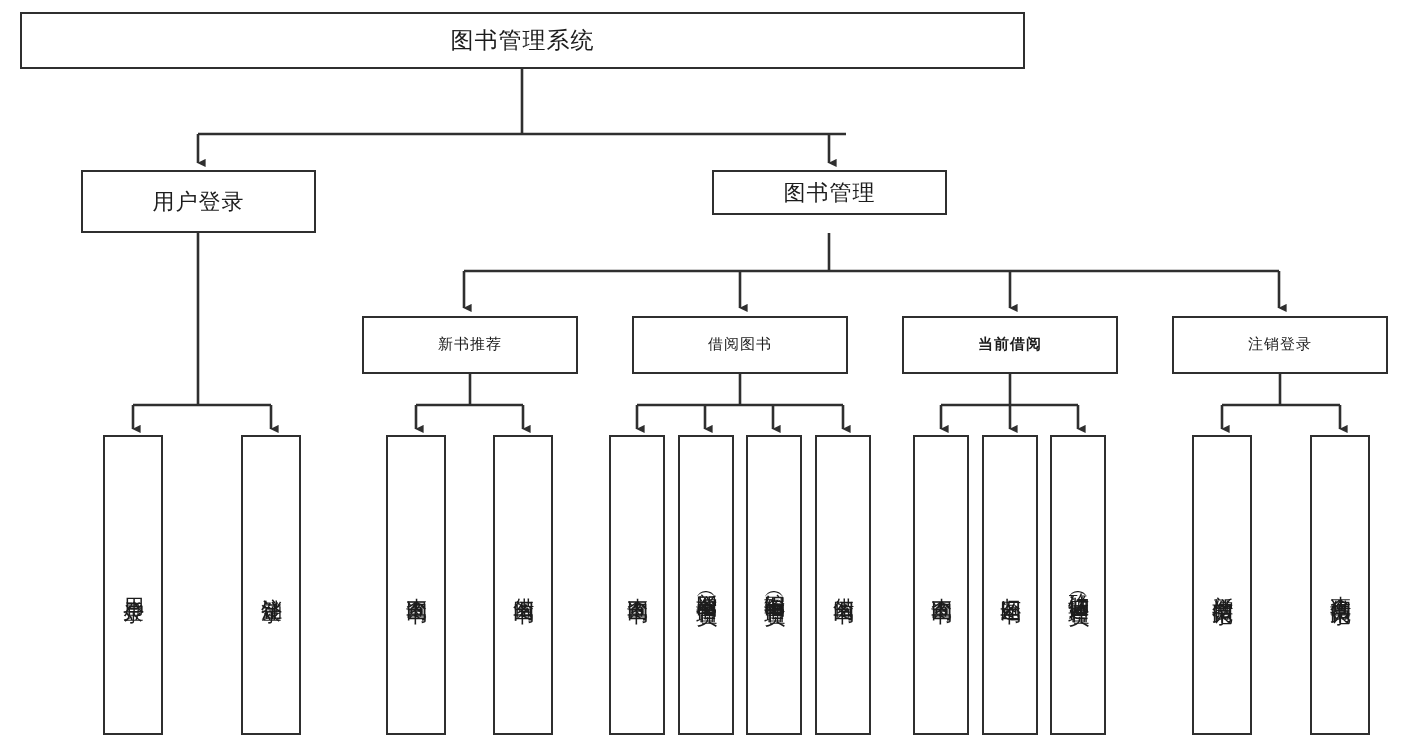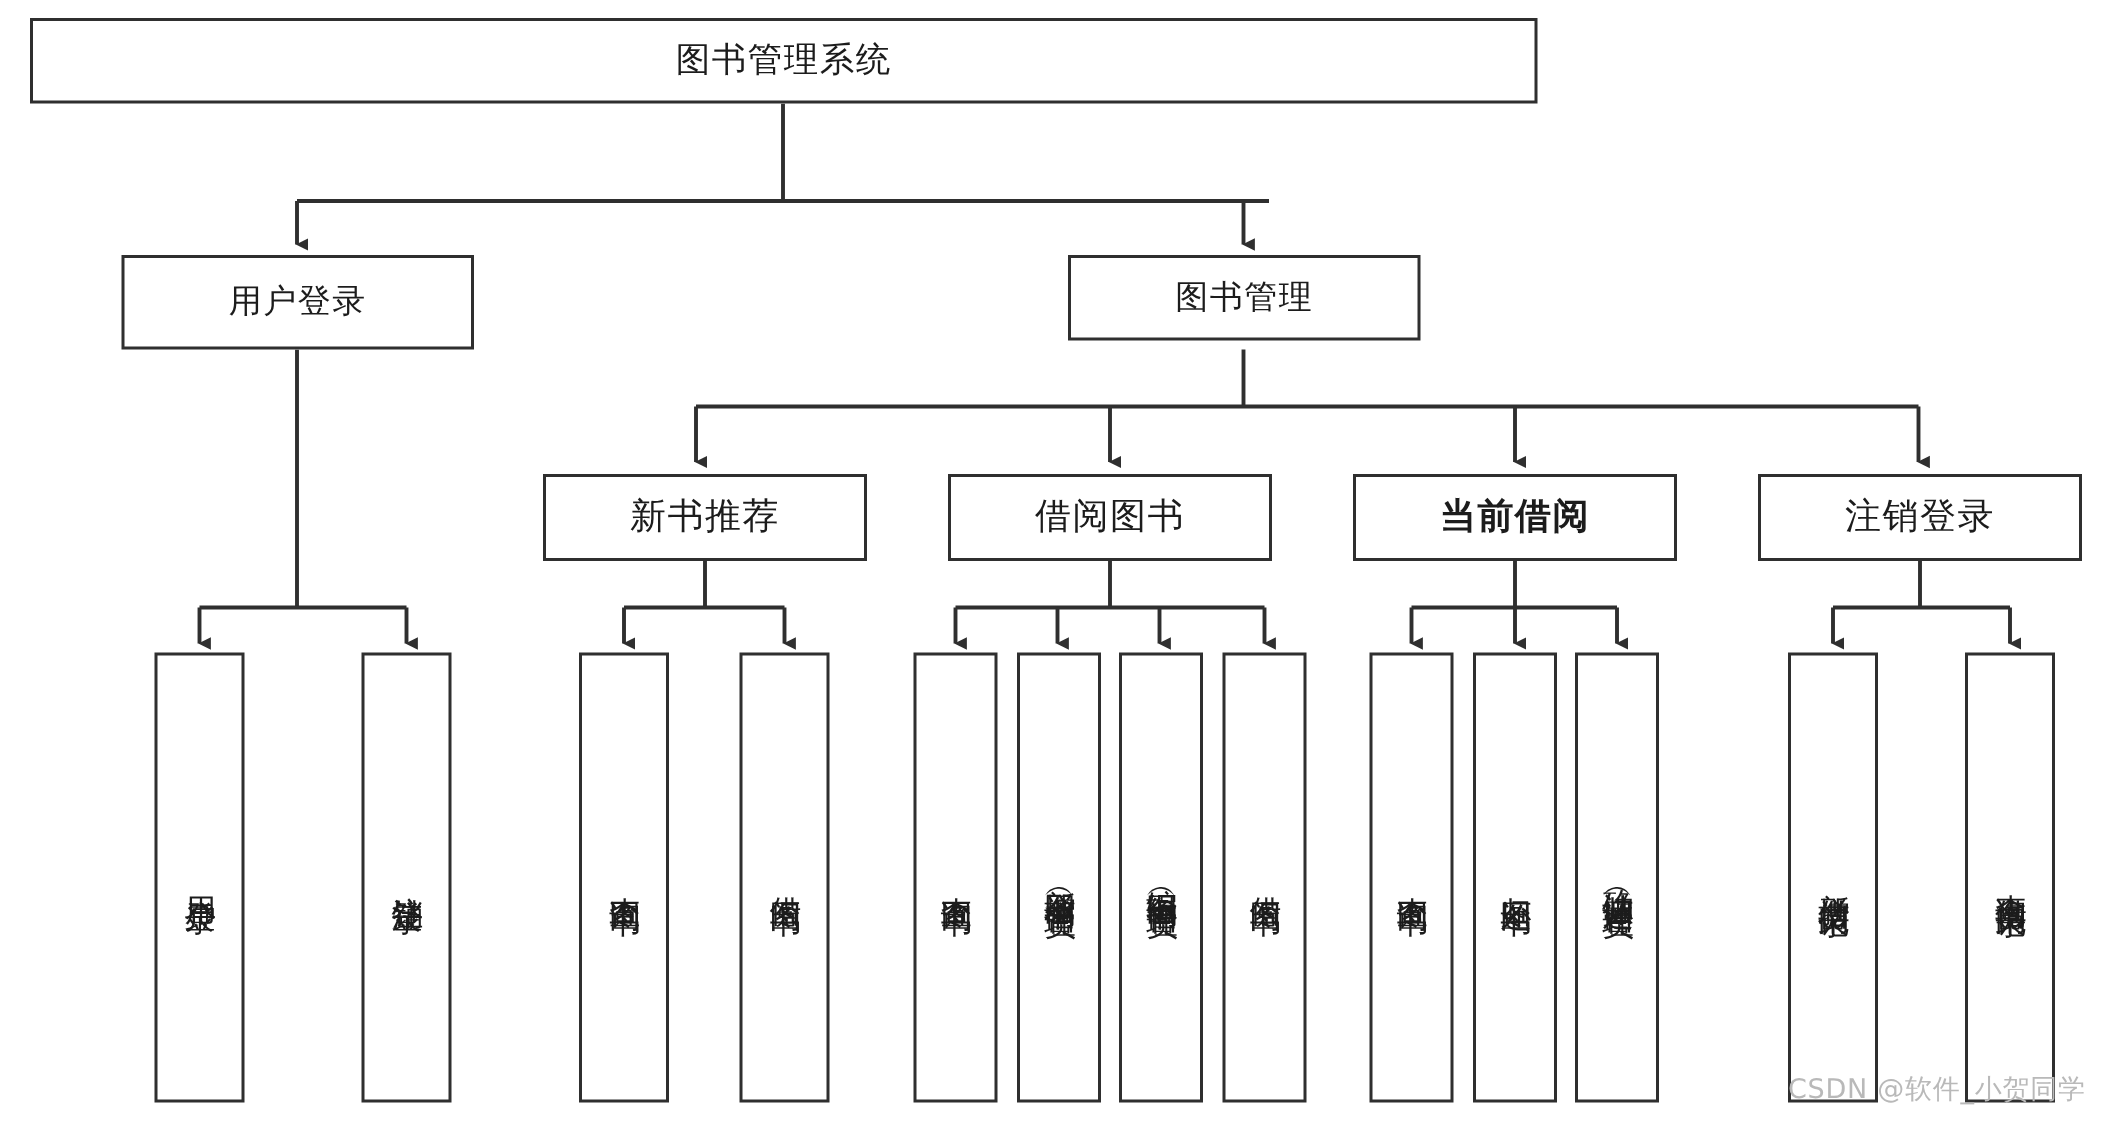--- a/index.html
+++ b/index.html
@@ -34,21 +34,21 @@
   }
   .node .label{
     font-size:22px;
     line-height:1.15;
     color:#1c1c1c;
     letter-spacing:1px;
     white-space:nowrap;
   }
   .node.root .label{ font-size:23px; }
   .node.lvl2 .label{ font-size:22px; }
-  .node.lvl3 .label{ font-size:24px; }
+  .node.lvl3 .label{ font-size:15px; }
   .node.leaf{
     border-width:2.5px;
     align-items:center;
     justify-content:center;
   }
   .node.leaf .label{
     writing-mode:vertical-rl;
     text-orientation:upright;
     font-size:21px;
     line-height:1.30;
@@ -120,21 +120,21 @@
     </g>
   </svg>
 
   <div class="node root" style="left:20px; top:12px; width:1005px; height:57px;">
     <span class="label">图书管理系统</span>
   </div>
 
   <div class="node lvl2" style="left:81px; top:170px; width:235px; height:63px;">
     <span class="label">用户登录</span>
   </div>
-  <div class="node lvl2" style="left:712px; top:170px; width:235px; height:57px;">
+  <div class="node lvl2" style="left:712px; top:170px; width:235px; height:45px;">
     <span class="label">图书管理</span>
   </div>
 
   <div class="node lvl3" style="left:362px; top:316px; width:216px; height:58px;">
     <span class="label">新书推荐</span>
   </div>
   <div class="node lvl3" style="left:632px; top:316px; width:216px; height:58px;">
     <span class="label">借阅图书</span>
   </div>
   <div class="node lvl3" style="left:902px; top:316px; width:216px; height:58px;font-weight:bold;">
@@ -181,15 +181,14 @@
     <span class="label">确认归还（管理员）</span>
   </div>
 
   <div class="node leaf" style="left:1192px; top:435px; width:60px; height:300px;">
     <span class="label">新增借阅记录</span>
   </div>
   <div class="node leaf" style="left:1310px; top:435px; width:60px; height:300px;">
     <span class="label">查询借阅记录</span>
   </div>
 
-  <div class="watermark" style="left:1192px; top:714px;">CSDN @软件_小贺同学</div>
 
 </div>
 
 </body></html>

